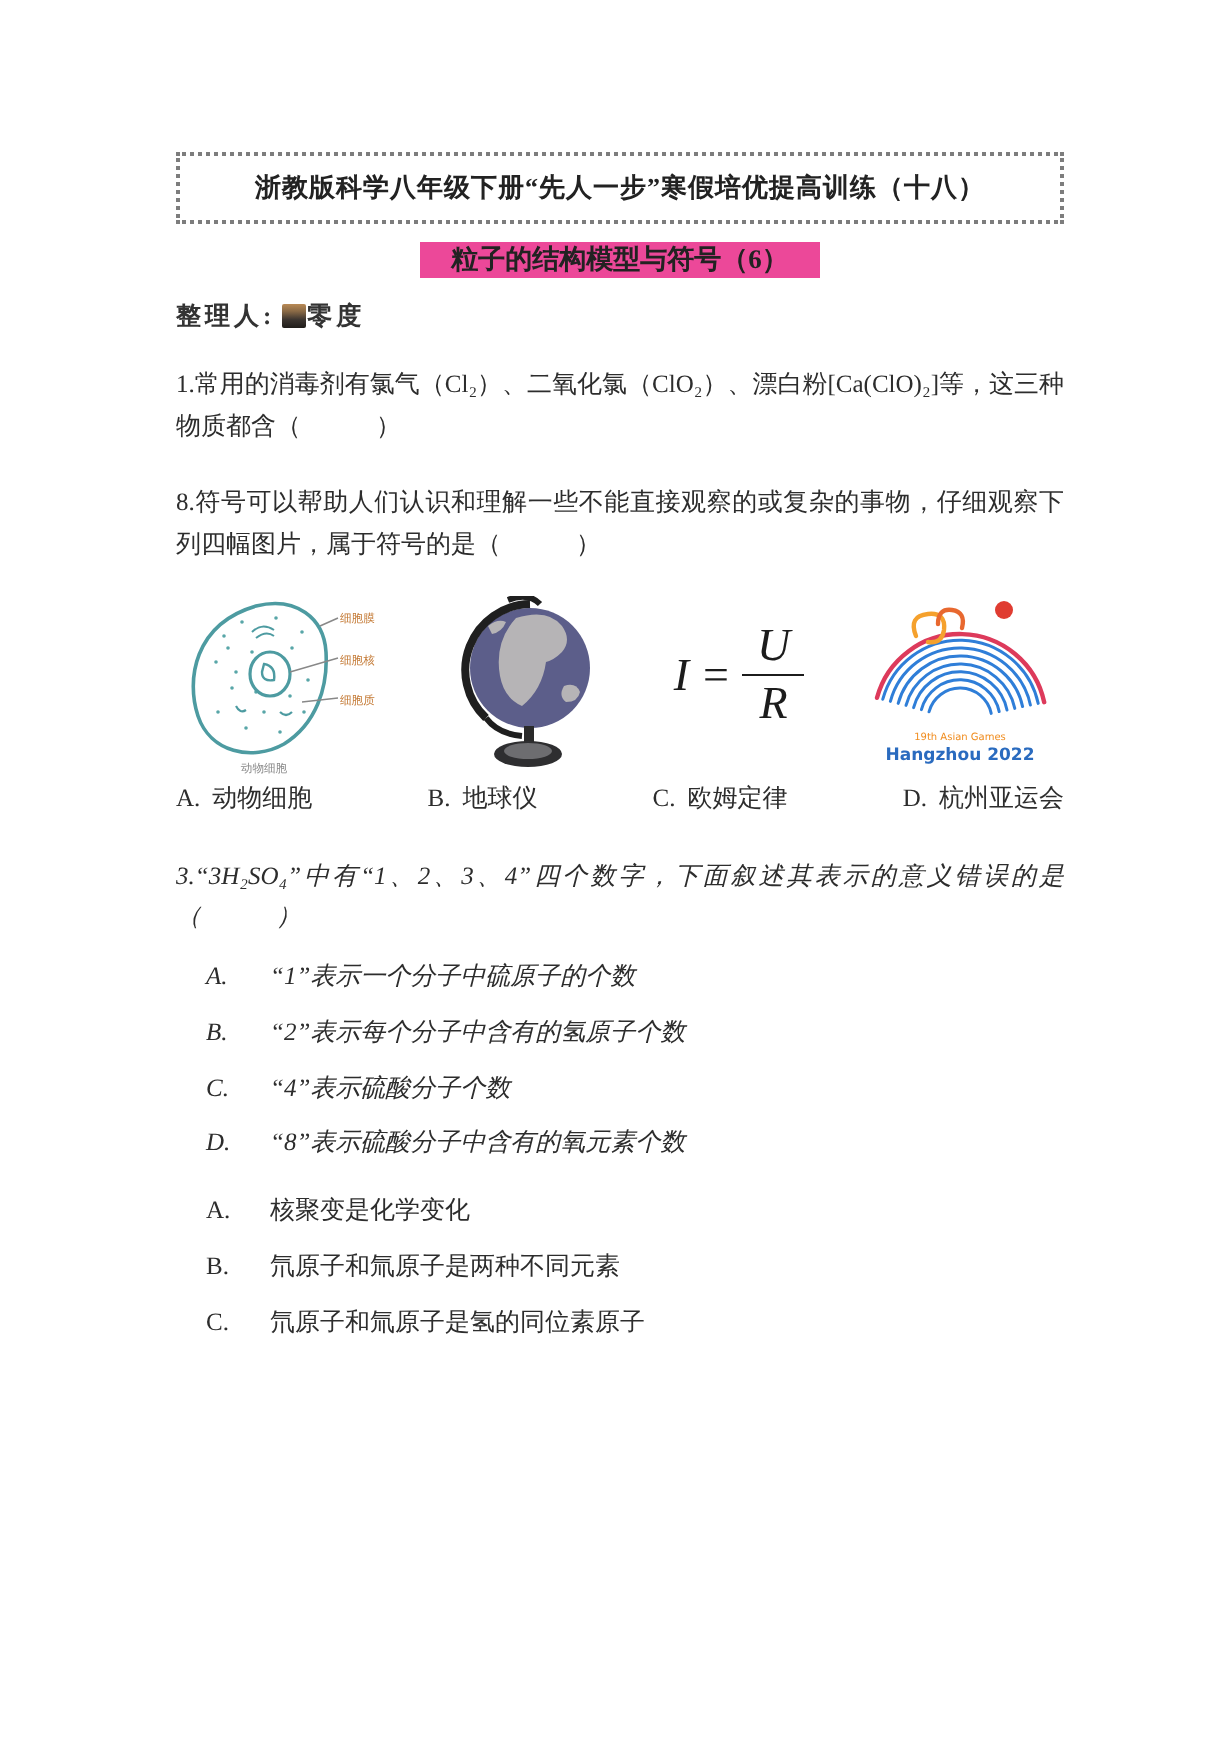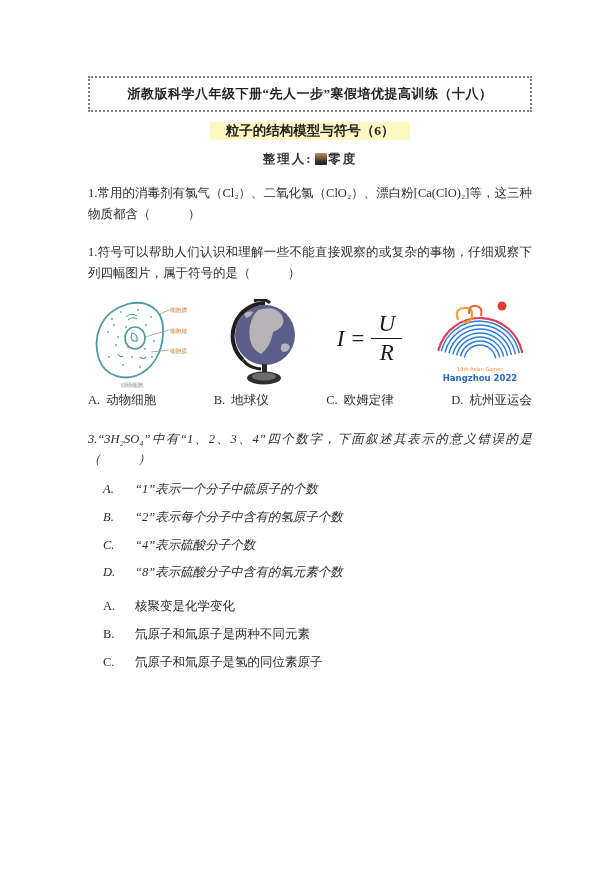--- a/index.html
+++ b/index.html
@@ -24,29 +24,29 @@
     padding: 7px 4px;
     text-align: center;
     font-weight: bold;
     font-size: 13px;
     color: #222;
     letter-spacing: 0.5px;
   }
   .subtitle-row { text-align: center; margin-top: 9px; }
   .subtitle-box {
     display: inline-block;
-    background: #fef9c3;
+    background: #ec4899;
     padding: 0 16px;
     font-weight: bold;
     font-size: 13.5px;
     color: #222;
   }
   .editor-line {
     margin-top: 11px;
-    text-align: center;
+    text-align: left;
     font-size: 12.5px;
     font-weight: bold;
     letter-spacing: 2px;
     color: #333;
   }
   .editor-avatar {
     display: inline-block;
     width: 12px; height: 12px;
     margin: 0 1px -2px 3px;
     border-radius: 1px;
@@ -137,21 +137,21 @@
 
     <div class="editor-line">
       <span>整理人:</span><span class="editor-avatar"></span><span>零度</span>
     </div>
 
     <div class="question-1">
       <p class="q-text"><span>1.常用的消毒剂有氯气（Cl₂）、二氧化氯（ClO₂）、漂白粉[Ca(ClO)₂]等，这三种物质都含</span><span>（　　　）</span></p>
     </div>
 
     <div class="question-2">
-      <p class="q-text">1.符号可以帮助人们认识和理解一些不能直接观察的或复杂的事物，仔细观察下列四幅图片，属于符号的是（　　　）</p>
+      <p class="q-text">8.符号可以帮助人们认识和理解一些不能直接观察的或复杂的事物，仔细观察下列四幅图片，属于符号的是（　　　）</p>
 
       <div class="figure-row">
 
         <div class="figure-cell">
           <svg viewBox="0 0 102 92" width="102" height="92">
             <path d="M40 7 C60 2 74 13 75 30 C76 48 70 66 54 76 C38 85 17 80 11 62 C5 44 9 16 40 7 Z" fill="#ffffff" stroke="#4d9ba1" stroke-width="1.8"></path>
             <g fill="#58a6a8">
               <circle cx="24" cy="22" r="0.9"></circle>
                 <circle cx="33" cy="15" r="0.9"></circle>
                 <circle cx="50" cy="13" r="0.9"></circle>

